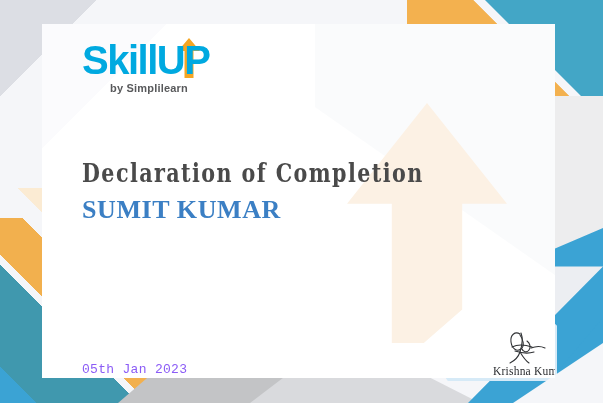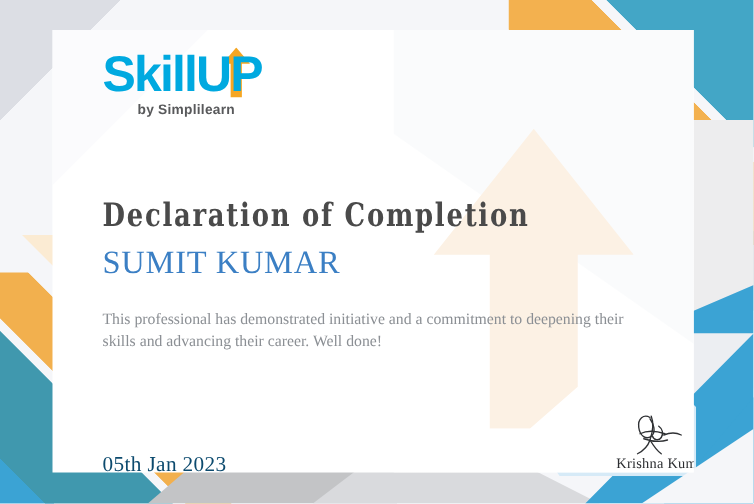--- a/index.html
+++ b/index.html
@@ -154,39 +154,39 @@
     color:#4a4a4a;
     letter-spacing:1.4px;
     line-height:30px;
     font-stretch:condensed;
     transform:scaleY(1.12);
     transform-origin:left top;
   }
   .recipient{
     font-family:"Liberation Serif", serif;
     font-size:26px;color:#3b7fc4;letter-spacing:.6px;
-    line-height:32px;margin-top:8px;
+    line-height:32px;margin-top:8px;font-weight:bold;
   }
   .subline{
     font-family:"Liberation Serif", serif;
     font-size:13.5px;color:#6f7377;margin-top:28px;letter-spacing:.1px;
   }
   .course{
     font-family:"Liberation Serif", serif;
     font-weight:bold;font-size:25px;color:#27292c;
     margin-top:12px;letter-spacing:.2px;
   }
   .para{
     font-family:"Liberation Serif", serif;
     font-size:12.6px;color:#8b8f94;line-height:18px;
     margin-top:20px;width:430px;
   }
   .date{
-    font-family:Liberation Serif, serif;
-    font-size:17px;color:#0c4a6e;
+    font-family:Liberation Mono, monospace;
+    font-size:13px;color:#8b5cf6;
     position:absolute;left:40px;top:338px;letter-spacing:.3px;
   }
 
   
   .sig-block{position:absolute;left:438px;top:306px;width:100px;text-align:center;}
   .sig-mark{height:34px;display:block;margin:0 auto;}
   .sig-name{
     font-family:"Liberation Serif", serif;
     font-size:11.5px;color:#2b2d30;margin-top:1px;letter-spacing:.2px;
   }
@@ -226,21 +226,20 @@
       <svg class="logo-arrow" viewBox="0 0 22 40" xmlns="http://www.w3.org/2000/svg">
         <polygon points="11,0 22,13 15.5,13 15.5,40 6.5,40 6.5,13 0,13" fill="#f5a623"></polygon>
       </svg>
       <div class="logo-word"><span>SkillUP</span></div>
       <div class="logo-sub">by Simplilearn</div>
     </div>
 
     <div class="body-wrap">
       <div class="title-declare">Declaration of Completion</div>
       <div class="recipient">SUMIT KUMAR</div>
-      <div class="para">This professional has demonstrated initiative and a commitment to deepening their skills and advancing their career. Well done!</div>
     </div>
 
     <div class="date">05th Jan 2023</div>
 
     <div class="sig-block">
       <svg class="sig-mark" viewBox="0 0 80 34" xmlns="http://www.w3.org/2000/svg">
         <g fill="none" stroke="#2f3134" stroke-width="1.1" stroke-linecap="round">
           <path d="M30 4 C25 1, 20 5, 21 12 C22 19, 27 22, 31 19 C35 16, 33 9, 30 5"></path>
           <path d="M31 3 C33 8, 32 16, 30 22 C28 28, 24 31, 20 33"></path>
           <path d="M22 17 C28 14, 36 15, 42 17"></path>

